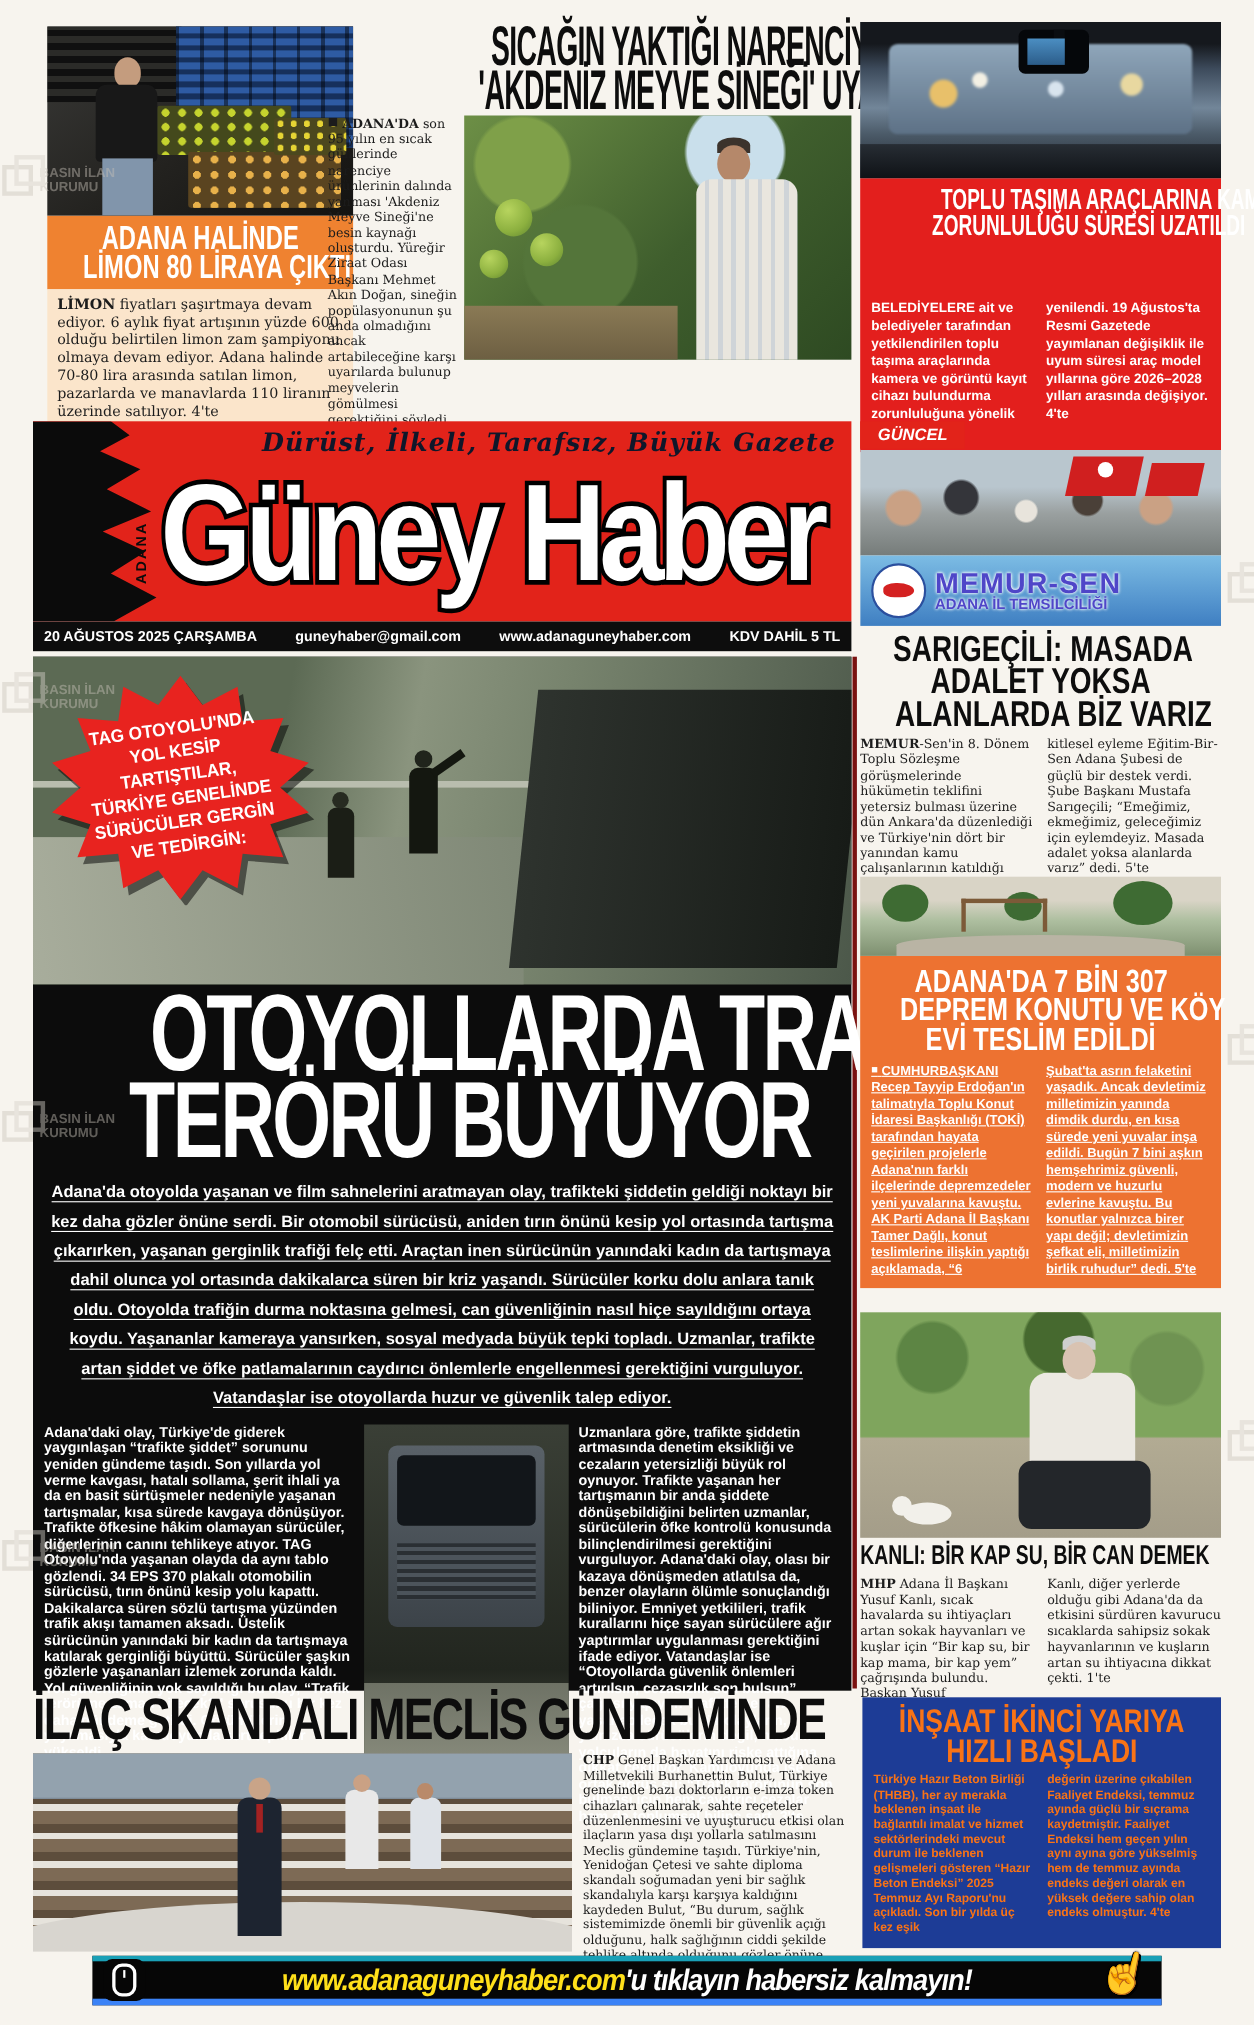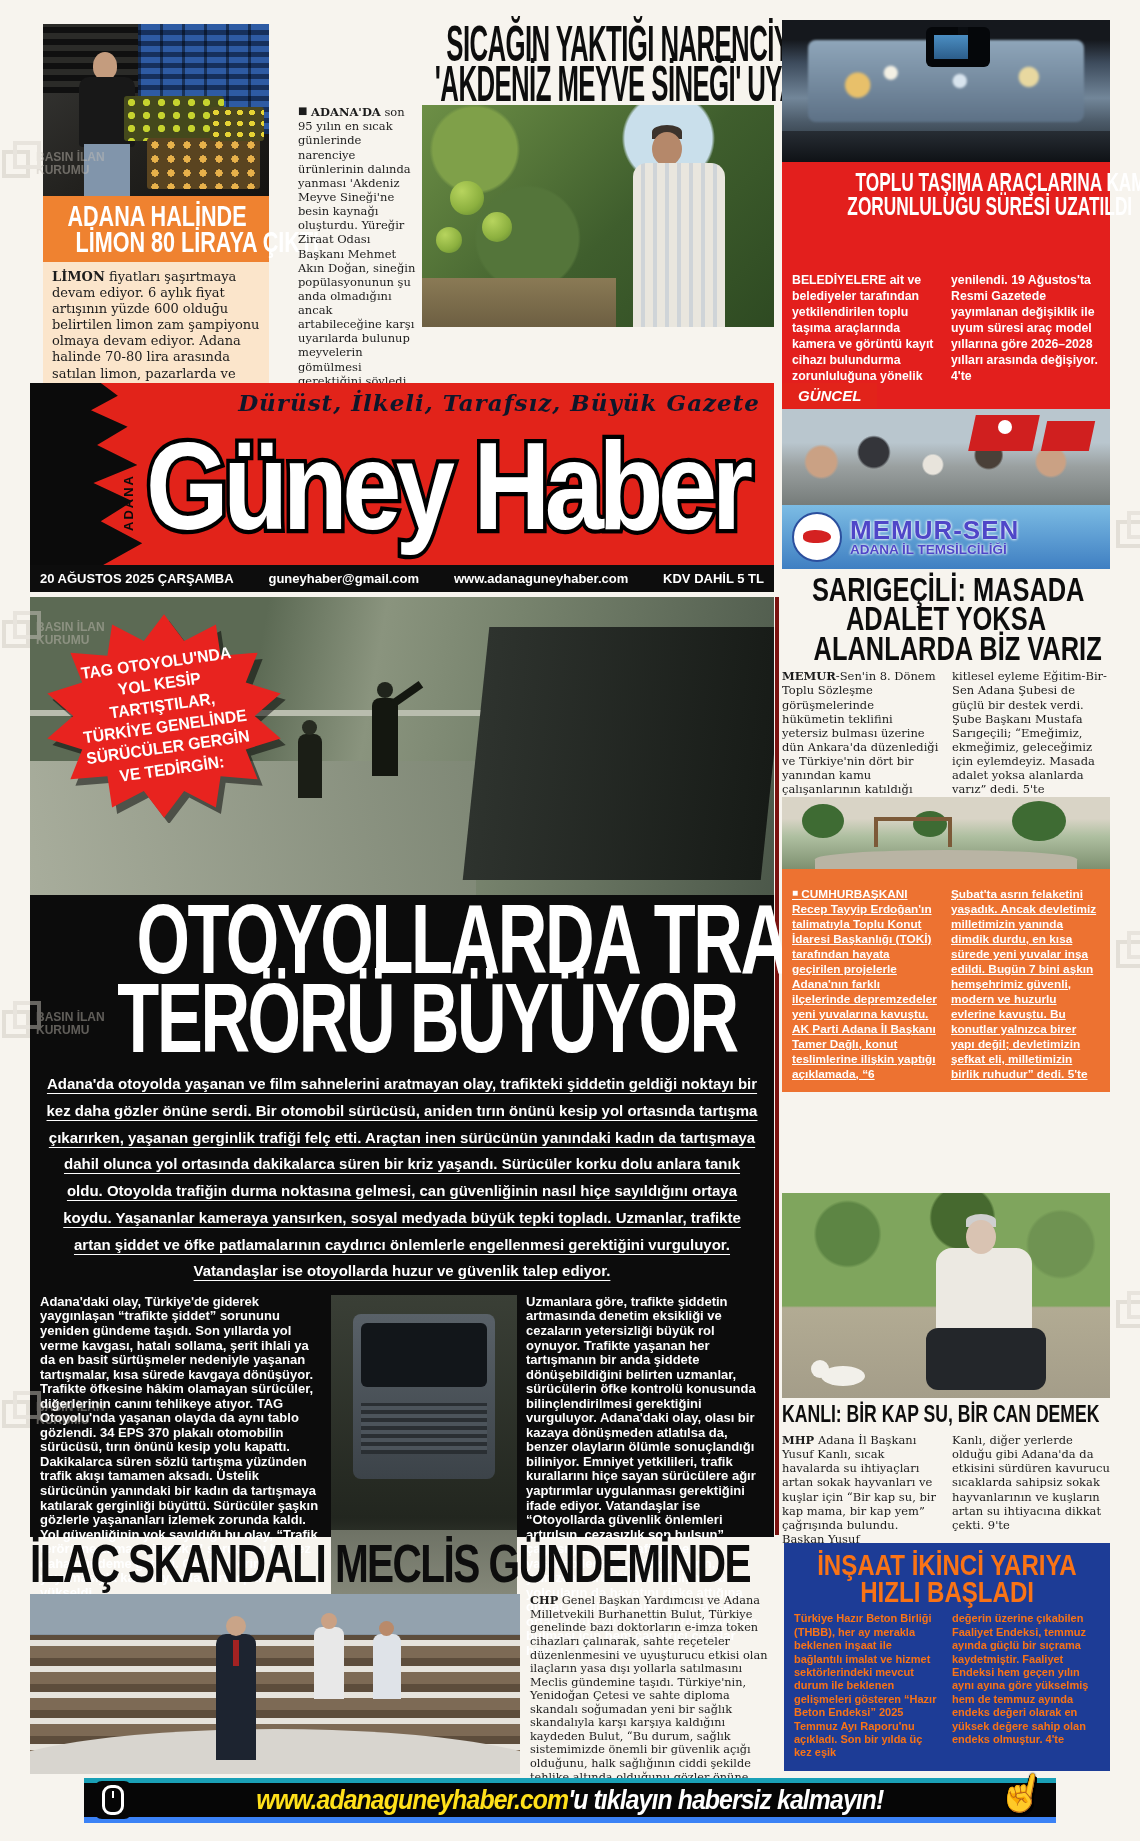--- a/index.html
+++ b/index.html
@@ -11,21 +11,21 @@
   .sansb{font-family:"Liberation Sans",sans-serif;font-weight:700;}
   b{font-weight:700;}
 
   
   .wm{position:absolute;display:flex;align-items:center;gap:6px;opacity:.45;color:#c7c1b8;
       font-weight:700;font-size:12px;line-height:1.05;z-index:5;pointer-events:none;}
   .wm-cube{width:20px;height:20px;border:4px solid #ccc6bd;position:relative;flex:0 0 auto;}
   .wm-cube::after{content:"";position:absolute;left:7px;top:-13px;width:20px;height:20px;border:4px solid #d6d1c9;}
 
   
-  .a-lemon{left:43px;top:24px;width:226px;}
+  .a-lemon{left:43px;top:24px;width:278px;}
   .lemon-photo{position:relative;height:172px;background:linear-gradient(145deg,#3a3a38,#23221f 55%,#141311);overflow:hidden;}
   .crates-blue{position:absolute;right:0;top:0;width:58%;height:64%;
      background:repeating-linear-gradient(0deg,#16305c 0 5px,#2e5ba3 5px 11px),#1c3a6e;}
   .crates-blue::after{content:"";position:absolute;inset:0;background:repeating-linear-gradient(90deg,rgba(0,0,0,.45) 0 3px,transparent 3px 22px);}
   .crates-dark{position:absolute;left:0;top:0;width:44%;height:40%;
      background:repeating-linear-gradient(0deg,#101010 0 6px,#2b2b28 6px 12px);}
   .lemon-man-head{position:absolute;left:22%;top:16%;width:24px;height:28px;border-radius:50% 50% 45% 45%;background:#c49c7e;}
   .lemon-man-body{position:absolute;left:16%;top:31%;width:56px;height:70px;border-radius:10px 10px 4px 4px;background:#181818;}
   .lemon-man-legs{position:absolute;left:18%;top:70%;width:46px;height:52px;background:#8195ab;}
   .fruit-box{position:absolute;border-radius:3px;}
@@ -402,20 +402,25 @@
 
   <div class="abs a-deprem">
     <div class="deprem-photo">
       <div class="dp-tree dpt1"></div>
       <div class="dp-tree dpt2"></div>
       <div class="dp-tree dpt3"></div>
       <div class="dp-pergola"></div>
       <div class="dp-path"></div>
     </div>
     <div class="deprem-box">
+      <div class="deprem-head">
+        <span class="cnd l">ADANA'DA 7 BİN 307</span><br>
+        <span class="cnd l">DEPREM KONUTU VE KÖY</span><br>
+        <span class="cnd l">EVİ TESLİM EDİLDİ</span>
+      </div>
       <div class="deprem-cols sansb">
         <div><span class="bullet">■</span>
           <b>CUMHURBAŞKANI</b><span> Recep Tayyip Erdoğan'ın talimatıyla Toplu Konut İdaresi Başkanlığı (TOKİ) tarafından hayata geçirilen projelerle Adana'nın farklı ilçelerinde depremzedeler yeni yuvalarına kavuştu. AK Parti Adana İl Başkanı Tamer Dağlı, konut teslimlerine ilişkin yaptığı açıklamada, “6</span></div>
         <div>Şubat'ta asrın felaketini yaşadık. Ancak devletimiz milletimizin yanında dimdik durdu, en kısa sürede yeni yuvalar inşa edildi. Bugün 7 bini aşkın hemşehrimiz güvenli, modern ve huzurlu evlerine kavuştu. Bu konutlar yalnızca birer yapı değil; devletimizin şefkat eli, milletimizin birlik ruhudur” dedi. 5'te</div>
       </div>
     </div>
   </div>
 
   <div class="abs a-kanli">
     <div class="kanli-photo">
@@ -423,21 +428,21 @@
       <div class="k-hair"></div>
       <div class="k-head"></div>
       <div class="k-legs"></div>
       <div class="k-cat"></div>
     </div>
     <div class="kanli-head">
       <span class="cnd l">KANLI: BİR KAP SU, BİR CAN DEMEK</span>
     </div>
     <div class="kanli-cols serif">
       <div><b>MHP</b><span> Adana İl Başkanı Yusuf Kanlı, sıcak havalarda su ihtiyaçları artan sokak hayvanları ve kuşlar için “Bir kap su, bir kap mama, bir kap yem” çağrışında bulundu. Başkan Yusuf</span></div>
-      <div>Kanlı, diğer yerlerde olduğu gibi Adana'da da etkisini sürdüren kavurucu sıcaklarda sahipsiz sokak hayvanlarının ve kuşların artan su ihtiyacına dikkat çekti. 9'te</div>
+      <div>Kanlı, diğer yerlerde olduğu gibi Adana'da da etkisini sürdüren kavurucu sıcaklarda sahipsiz sokak hayvanlarının ve kuşların artan su ihtiyacına dikkat çekti. 1'te</div>
     </div>
   </div>
 
   <div class="abs a-ilac">
     <div class="ilac-head">
       <span class="cnd l">İLAÇ SKANDALI MECLİS GÜNDEMİNDE</span>
     </div>
     <div class="ilac-row">
       <div class="ilac-photo">
         <div class="il-desk"></div>

